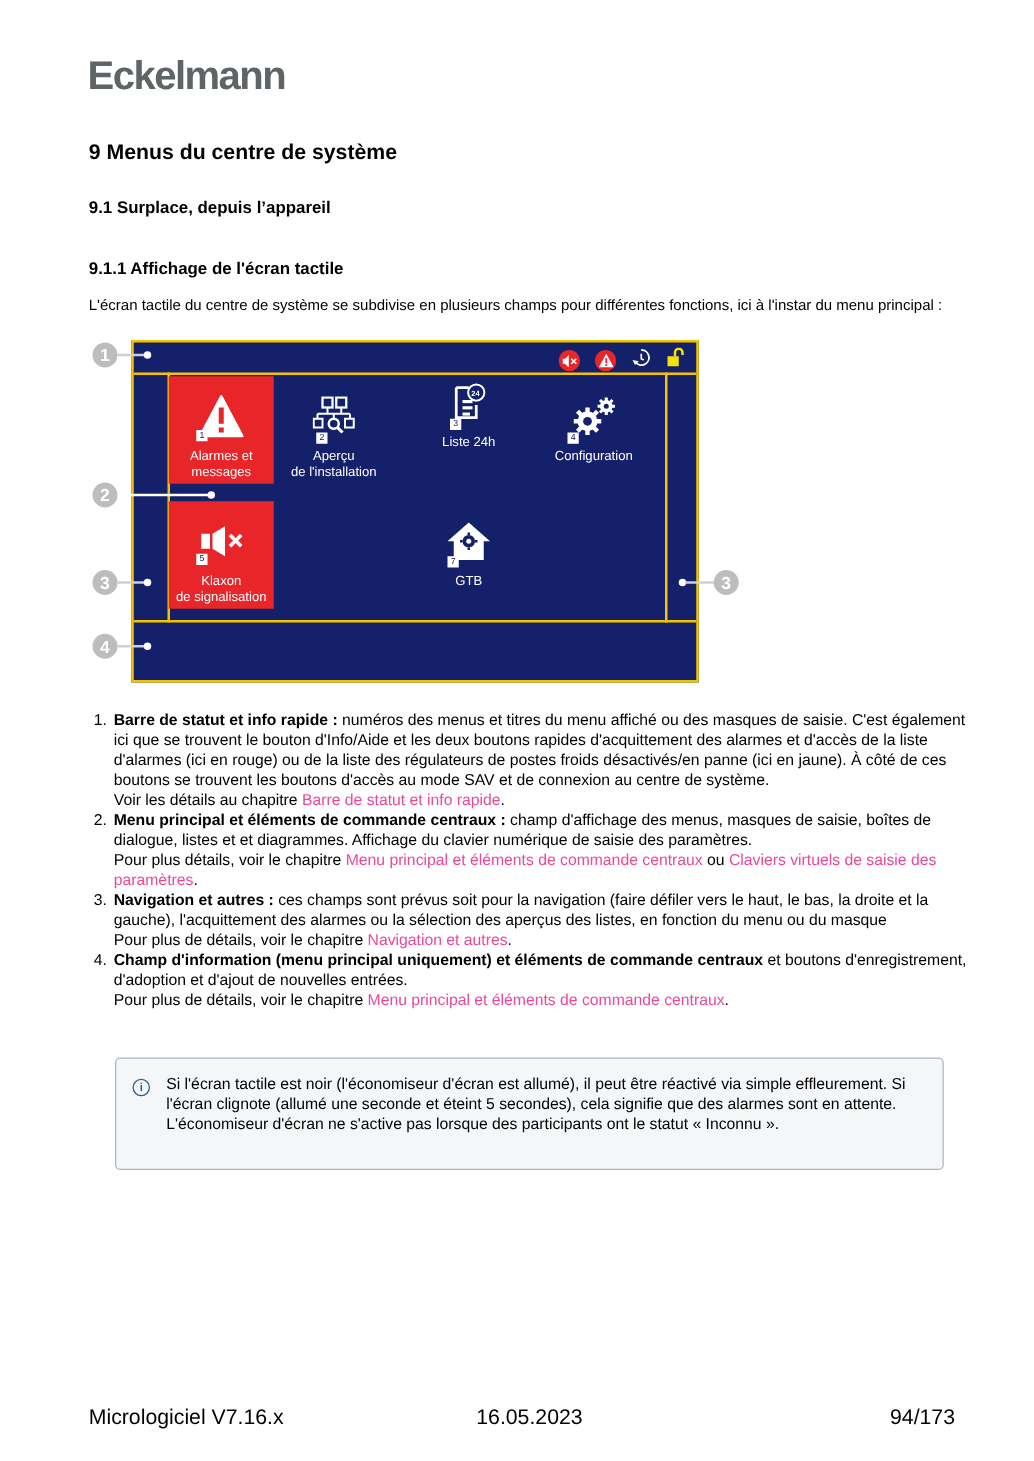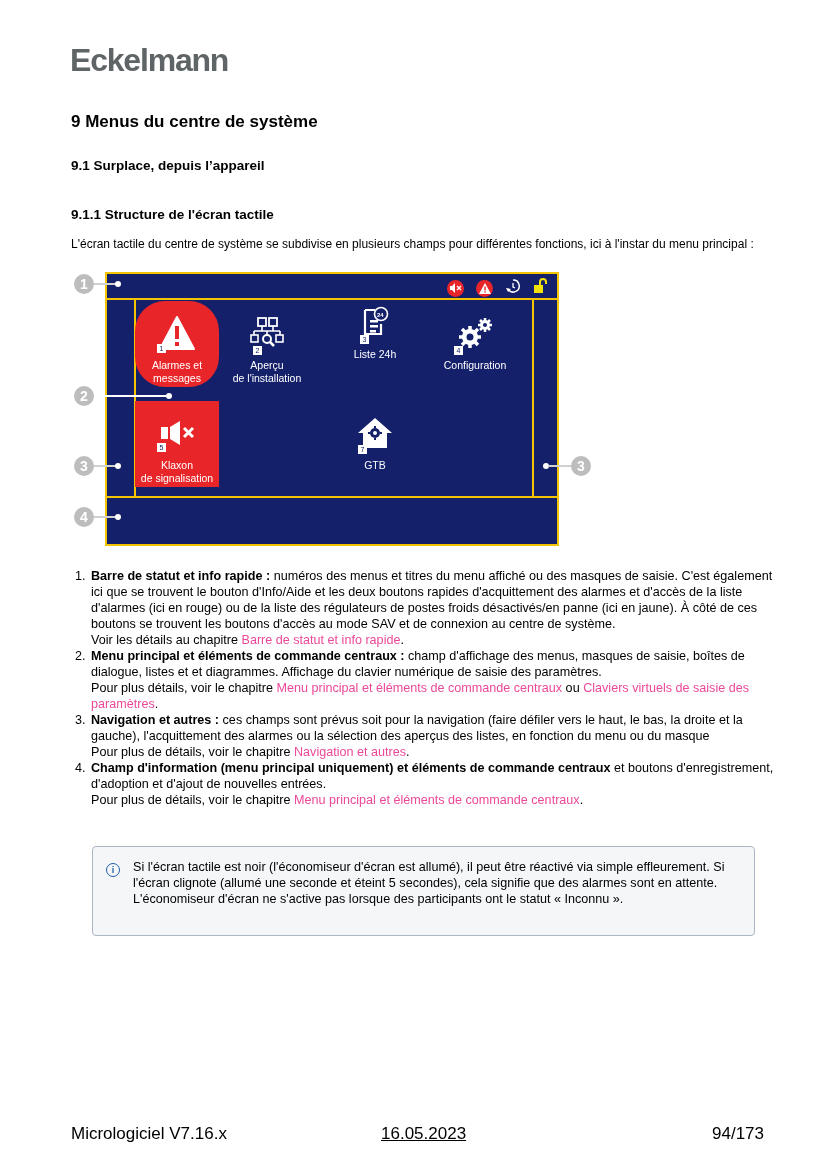--- a/index.html
+++ b/index.html
@@ -36,21 +36,21 @@
 
   .footer { position:absolute; top:1124px; font-size:17px; }
 </style>
 </head>
 <body>
 
 <div class="logo">Eckelmann</div>
 
 <div class="h1">9 Menus du centre de système</div>
 <div class="h2">9.1  Surplace, depuis l’appareil</div>
-<div class="h3">9.1.1  Structure de l'écran tactile</div>
+<div class="h3">9.1.1  Affichage de l'écran tactile</div>
 <div class="intro">L'écran tactile du centre de système se subdivise en plusieurs champs pour différentes fonctions, ici à l'instar du menu principal :</div>
 
 <div class="fig">
 
   <div class="sep-h" style="left:0;right:0;top:24px;"></div>
   <div class="sep-h" style="left:0;right:0;top:222px;"></div>
   <div class="sep-v" style="left:27px;top:24px;height:200px;"></div>
   <div class="sep-v" style="left:425px;top:24px;height:200px;"></div>
 
   <div class="status-icons">
@@ -75,21 +75,21 @@
         </svg>
     </span>
     <span>
       <svg width="16" height="16" viewBox="0 0 16 16">
           <rect x="1" y="7" width="9" height="8" fill="#f5e10a"></rect>
           <path d="M7 7V4a3 3 0 0 1 6 0v2" stroke="#f5e10a" stroke-width="2" fill="none"></path>
         </svg>
     </span>
   </div>
 
-  <div class="tile red" style="left:28px;top:27px;border-radius:30px;">
+  <div class="tile red" style="left:28px;top:27px;">
     <div class="ic">
         <svg width="36" height="34" viewBox="0 0 36 34">
           <path d="M18 1L35 33H1z" fill="#fff" stroke="#fff" stroke-linejoin="round" stroke-width="2"></path>
           <rect x="16" y="10" width="4" height="13" fill="#e8262a"></rect>
           <rect x="16" y="26" width="4" height="4" fill="#e8262a"></rect>
         </svg>
       </div>
     <span class="numbox" style="left:22px;top:43px;">1</span>
     <div class="lbl">
         <div>Alarmes et</div>
@@ -232,14 +232,14 @@
     <span>Pour plus de détails, voir le chapitre </span><a class="lnk" href="#">Menu principal et éléments de commande centraux</a><span>.</span>
   </li>
 </ol>
 
 <div class="note">
   <div class="info">i</div>
   <div class="txt">Si l'écran tactile est noir (l'économiseur d'écran est allumé), il peut être réactivé via simple effleurement. Si l'écran clignote (allumé une seconde et éteint 5 secondes), cela signifie que des alarmes sont en attente. L'économiseur d'écran ne s'active pas lorsque des participants ont le statut « Inconnu ».</div>
 </div>
 
 <div class="footer" style="left:71px;">Micrologiciel V7.16.x</div>
-<div class="footer" style="left:381px;text-decoration:underline;">16.05.2023</div>
+<div class="footer" style="left:381px;">16.05.2023</div>
 <div class="footer" style="left:712px;">94/173</div>
 
 </body></html>

